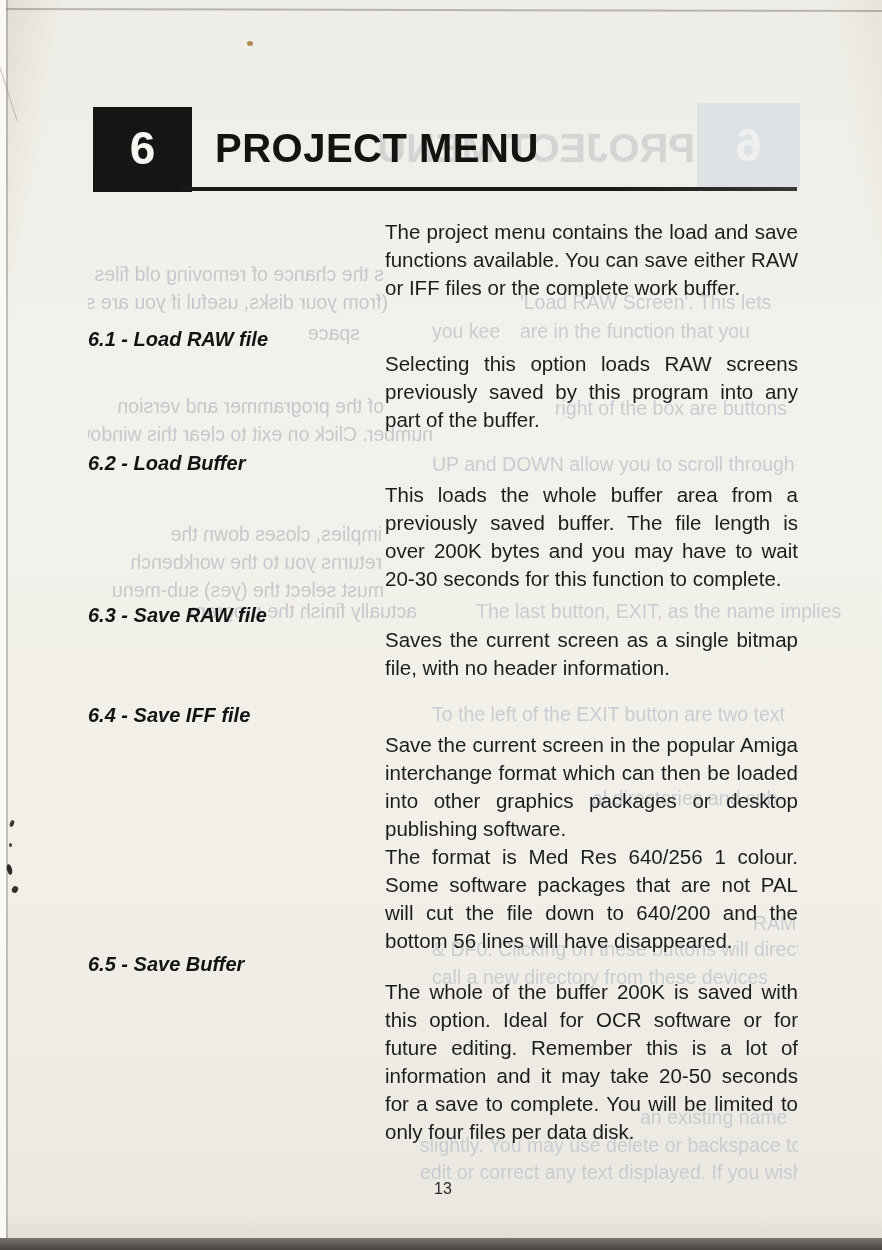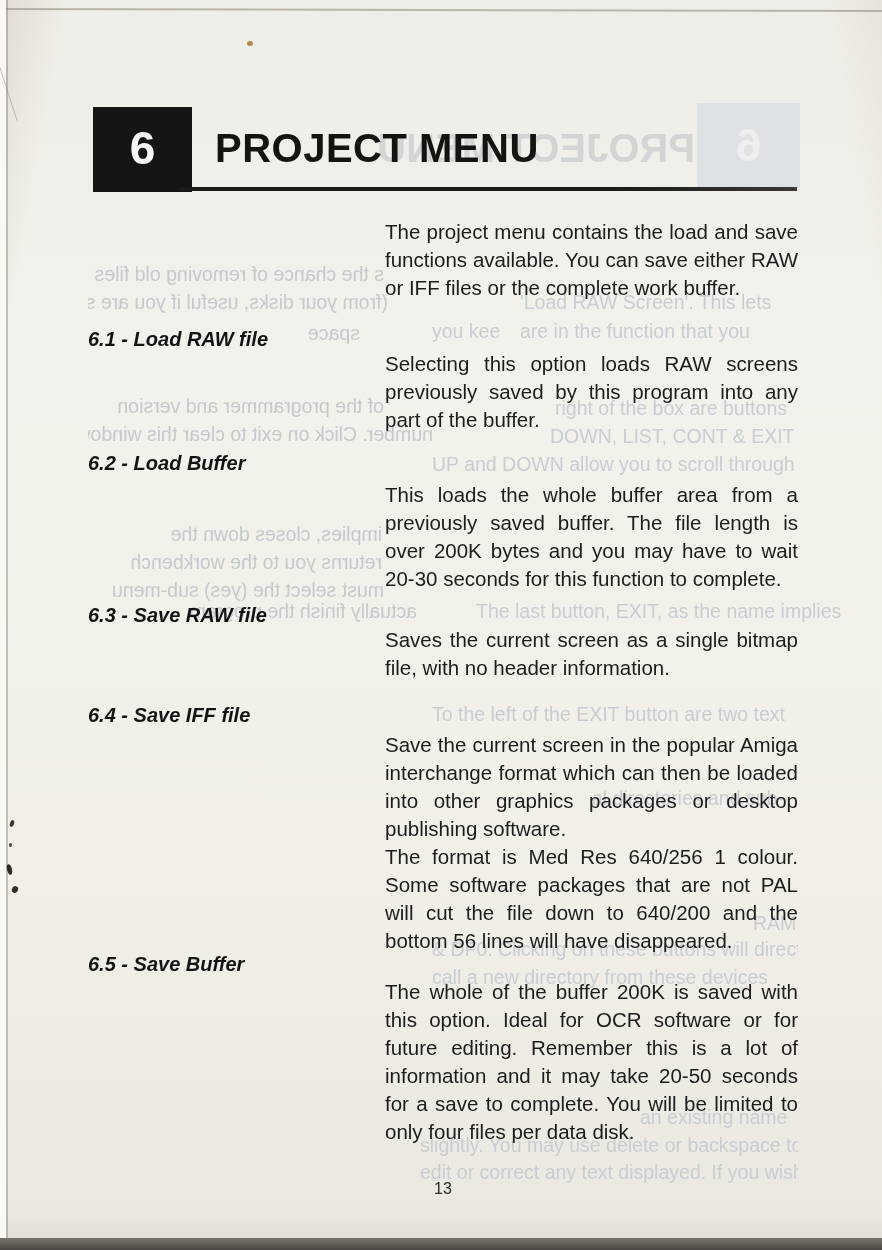--- a/index.html
+++ b/index.html
@@ -77,21 +77,20 @@
       <div class="ghost-line mirr" style="left: 88px; top: 395px; width: 296px;">of the programmer and version</div>
       <div class="ghost-line mirr" style="left: 88px; top: 423px; width: 345px;">number. Click on exit to clear this window.</div>
       <div class="ghost-line mirr" style="left: 138px; top: 523px; width: 244px;">implies, closes down the</div>
       <div class="ghost-line mirr" style="left: 104px; top: 551px; width: 278px;">returns you to the workbench</div>
       <div class="ghost-line mirr" style="left: 88px; top: 579px; width: 296px;">must select the (yes) sub-menu</div>
       <div class="ghost-line mirr" style="left: 165px; top: 600px; width: 252px;">actually finish the program</div>
       <div class="ghost-line" style="left: 520px; top: 291px; width: 278px;">'Load RAW Screen'.   This lets</div>
       <div class="ghost-line" style="left: 432px; top: 320px; width: 80px;">you kee</div>
       <div class="ghost-line" style="left: 520px; top: 320px; width: 278px;">are in the function that you</div>
       <div class="ghost-line" style="left: 555px; top: 397px; width: 243px;">right of the box are buttons</div>
-      <div class="ghost-line" style="left: 550px; top: 425px; width: 248px;">DOWN, LIST, CONT &amp; EXIT</div>
       <div class="ghost-line" style="left: 432px; top: 453px; width: 366px;">UP and DOWN allow you to scroll through the</div>
       <div class="ghost-line" style="left: 432px; top: 600px; width: 366px; margin-left: 44px;">The last button, EXIT, as the name implies</div>
       <div class="ghost-line" style="left: 432px; top: 703px; width: 366px;">To the left of the EXIT button are two text</div>
       <div class="ghost-line" style="left: 560px; top: 787px; width: 238px; margin-left: 32px;">al directories and sub-</div>
       <div class="ghost-line" style="left: 753px; top: 912px; width: 45px;">RAM</div>
       <div class="ghost-line" style="left: 432px; top: 938px; width: 366px;">&amp; DF0.  Clicking on these buttons will directly</div>
       <div class="ghost-line" style="left: 432px; top: 966px; width: 335px;">call a new directory from these devices.</div>
       <div class="ghost-line" style="left: 640px; top: 1106px; width: 158px;">an existing name</div>
       <div class="ghost-line" style="left: 420px; top: 1134px; width: 378px;">slightly.  You may use delete or backspace to</div>
       <div class="ghost-line" style="left: 420px; top: 1161px; width: 378px;">edit or correct any text displayed.  If you wish</div>

